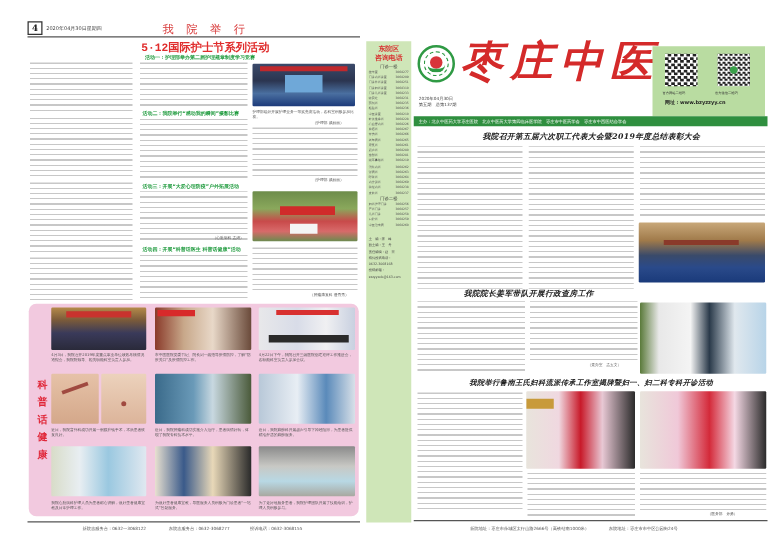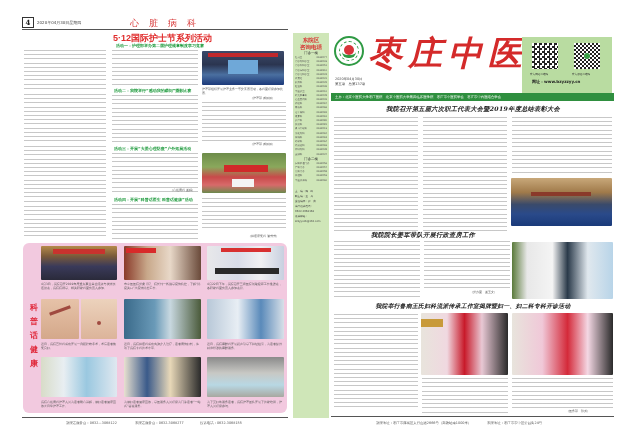--- a/index.html
+++ b/index.html
@@ -5,21 +5,21 @@
   * { box-sizing: border-box; margin: 0; padding: 0; }
   html, body { width: 620px; height: 447px; background: #ffffff; overflow: hidden; }
   body { position: relative; font-family: "DejaVu Sans", sans-serif; color: #333; }
   .abs { position: absolute; }
   .lines { background: repeating-linear-gradient(to bottom, #9a9a9a 0px, #9a9a9a 1px, transparent 1px, transparent 4.2px); opacity: 0.55; }
   
   .page-no { left: 22px; top: 17px; width: 12px; height: 11px; border: 1px solid #333; font-size: 7px; font-weight: bold; text-align: center; line-height: 9px; color: #222; font-family: "DejaVu Serif", serif; }
   .left-date { left: 37px; top: 20px; font-size: 4px; color: #444; }
   .section-title { left: 130px; top: 17px; font-size: 9px; color: #d83a3a; letter-spacing: 10px; font-family: "DejaVu Serif", serif; }
   .rule { background: #555; height: 1px; }
-  .h-red { color: #e02c2c; font-family: Liberation Sans, sans-serif; font-weight: bold; }
+  .h-red { color: #e02c2c; font-family: Liberation Mono, monospace; font-weight: bold; }
   .h-green { color: #1d9a3c; font-weight: bold; font-size: 4px; white-space: nowrap; }
   .photo { border-radius: 1px; overflow: hidden; }
   
   .pink { left: 23px; top: 243px; width: 264px; height: 170px; background: #f2c9df; border-radius: 6px; }
   .pink-label { left: 28px; top: 300px; width: 12px; font-size: 8px; color: #e0283a; font-weight: bold; line-height: 14px; text-align: center; font-family: "DejaVu Serif", serif; }
   .caption { font-size: 3px; line-height: 4px; color: #555; }
   
   .sidebar { left: 293px; top: 33px; width: 36px; height: 385px; background: #cfe6b8; }
   .sb-title { font-size: 5.5px; color: #d83030; font-weight: bold; text-align: center; line-height: 7px; font-family: "DejaVu Serif", serif; }
   .sb-sub { font-size: 3.5px; color: #333; text-align: center; line-height: 5px; }
@@ -31,21 +31,21 @@
   .qr { width: 26px; height: 26px; background: #222; position: relative; }
   .green-bar { left: 331px; top: 93px; width: 283px; height: 8px; background: #2f8f3f; color: #fff; font-size: 3.4px; line-height: 8px; white-space: nowrap; overflow: hidden; padding-left: 4px; }
   .r-head { font-size: 6.2px; color: #222; font-weight: bold; text-align: center; font-family: "DejaVu Serif", serif; font-style: italic; letter-spacing: 0.3px; white-space: nowrap; }
   .footer { font-size: 3.4px; color: #555; white-space: nowrap; }
 </style>
 </head>
 <body>
 
 <div class="abs page-no"><span>4</span></div>
 <div class="abs left-date">2020年04月30日星期四</div>
-<div class="abs section-title">心脏病科</div>
+<div class="abs section-title">我院举行</div>
 <div class="abs rule" style="left:22px; top:29px; width:266px;"></div>
 
 <div class="abs h-red" style="left:113px; top:32px; font-size:9px; white-space:nowrap;">5·12国际护士节系列活动</div>
 <div class="abs h-green" style="left:116px; top:43px;">活动一：护理部举办第二届护理规章制度学习竞赛</div>
 
 <div class="abs lines" style="left:24px; top:50px; width:82px; height:40px;"></div>
 <div class="abs lines" style="left:24px; top:94px; width:82px; height:48px;"></div>
 <div class="abs lines" style="left:24px; top:146px; width:82px; height:56px;"></div>
 <div class="abs lines" style="left:24px; top:206px; width:82px; height:34px;"></div>
 
@@ -248,21 +248,21 @@
     <div>投稿邮箱：</div>
     <div>zzzyyxcb@163.com</div>
   </div>
 </div>
 
 <div class="abs logo">
   <div style="position:absolute; left:3px; top:3px; width:20px; height:20px; border-radius:50%; border:1px dashed #2f9a44;"></div>
   <div style="position:absolute; left:8px; top:7px; width:10px; height:10px; border-radius:50%; background:#d8343a;"></div>
   <div style="position:absolute; left:6px; top:14px; width:14px; height:6px; border-bottom:3px solid #2f9a44; border-radius:0 0 8px 8px;"></div>
 </div>
-<div class="abs masthead" style="left:368px;">枣庄中医</div>
+<div class="abs masthead" style="left:368px;font-family:Liberation Mono, monospace;">枣庄中医</div>
 <div class="abs" style="left:335px; top:77px; font-size:3.4px; color:#444; white-space:nowrap;">2020年04月30日</div>
 <div class="abs" style="left:335px; top:82px; font-size:3.4px; color:#444; white-space:nowrap;">第五期　总第137期</div>
 
 <div class="abs qr-panel">
   <div class="qr" style="position:absolute; left:10px; top:6px; background: repeating-conic-gradient(#222 0% 25%, #fff 0% 50%) 0 0/5px 5px;"></div>
   <div class="qr" style="position:absolute; left:52px; top:6px; background: repeating-conic-gradient(#222 0% 25%, #fff 0% 50%) 0 0/4px 4px;">
     <div style="position:absolute; left:10px; top:10px; width:6px; height:6px; border-radius:50%; background:#3aa04a;"></div>
   </div>
   <div style="position:absolute; left:8px; top:35px; font-size:2.6px; color:#333; white-space:nowrap;">官方网站二维码</div>
   <div style="position:absolute; left:50px; top:35px; font-size:2.6px; color:#333; white-space:nowrap;">官方微信二维码</div>

